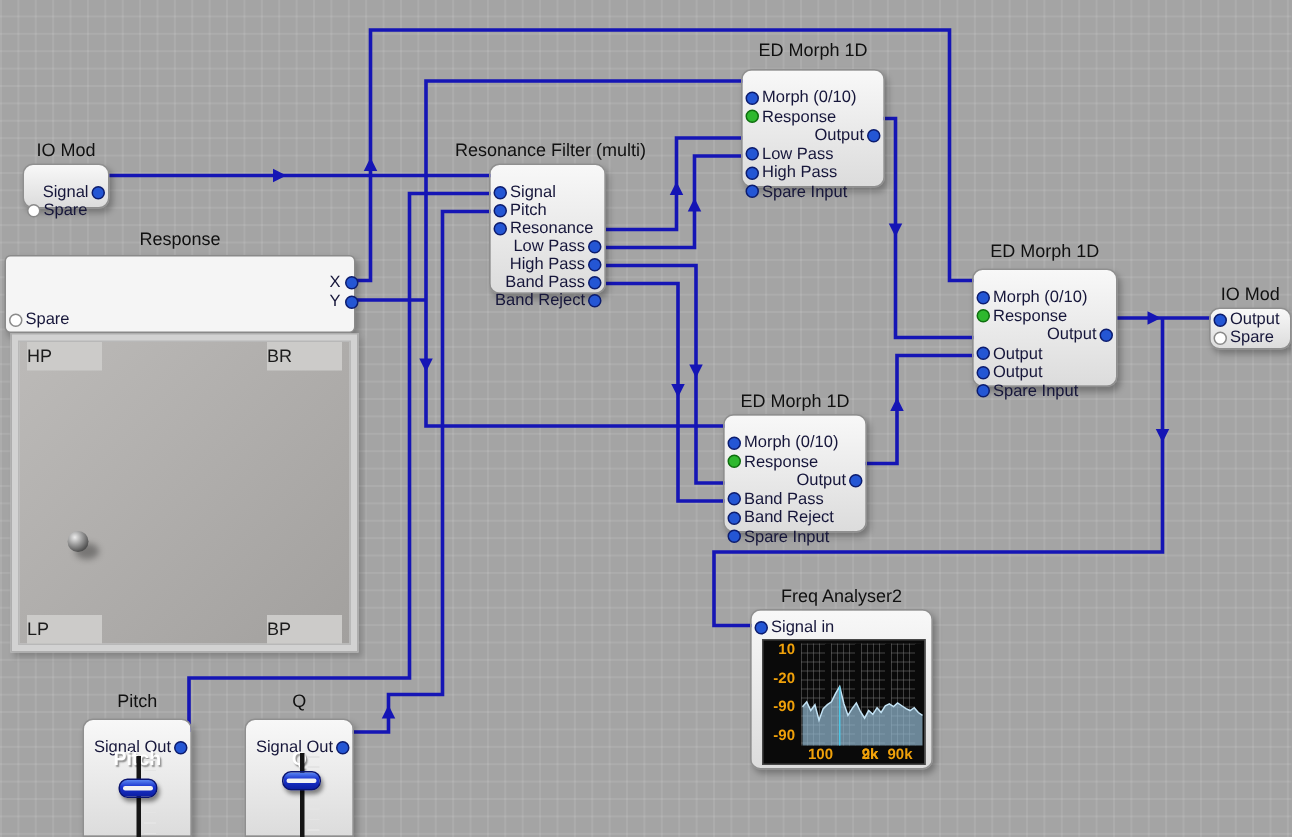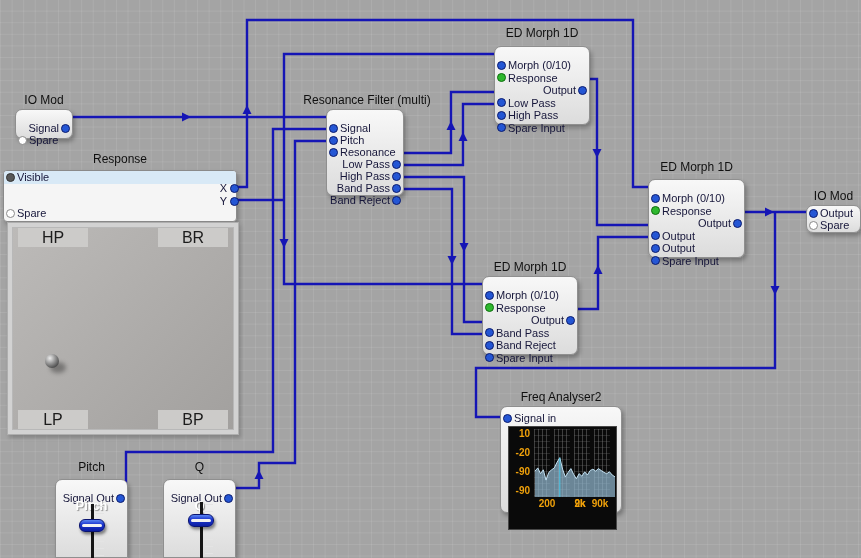--- a/index.html
+++ b/index.html
@@ -39,29 +39,29 @@
   .ct-header{position:absolute;left:3px;top:170px;width:234px;height:52px;z-index:2;
     background:#f5f5f5;border:1px solid #8a8a8a;border-radius:4px;box-sizing:border-box;
     box-shadow:2px 3px 4px rgba(0,0,0,.25);font-size:11px;color:#16163a}
   .ct-visible{position:absolute;left:0;top:0;right:0;height:13px;background:#d8e9f6;border-radius:3px 3px 0 0;line-height:13px;padding-left:13px}
   .ct-xy{position:absolute;right:9px;height:12px;line-height:12px;text-align:right}
   .ct-spare{position:absolute;left:13px;top:36px;height:12px;line-height:12px}
   .ct-frame{position:absolute;left:7px;top:222px;width:232px;height:213px;z-index:2;
     background:#d2d2d2;border:1px solid #aeaeae;box-sizing:border-box;box-shadow:2px 3px 4px rgba(0,0,0,.2)}
   .ct-pad{position:absolute;left:4px;top:4px;width:222px;height:203px;
     background:linear-gradient(135deg,#bcbab8,#a2a09e);border:1px solid #b8b8b8;box-sizing:border-box}
-  .tab{position:absolute;width:70px;height:19px;background:#cccbc9;color:#1c1c1c;
-    font-size:16px;line-height:19px;text-align:center}
+  .tab{position:absolute;width:50px;height:19px;background:#cccbc9;color:#1c1c1c;
+    font-size:12px;line-height:19px;}
   .ball{position:absolute;left:32px;top:126px;width:14px;height:14px;border-radius:50%;
     background:radial-gradient(circle at 35% 30%, #ececec, #9a9a9a 38%, #4e4e4e 75%, #3a3a3a)}
   .ball-shadow{position:absolute;left:37px;top:134px;width:16px;height:11px;border-radius:50%;
     background:rgba(0,0,0,.32);filter:blur(2px)}
 
   
-  .fa-display{position:absolute;left:7px;top:19px;width:109px;height:104px;background:#0a0a0a;
+  .fa-display{position:absolute;left:7px;top:19px;width:109px;height:84px;background:#0a0a0a;
     border:1px solid #474747;box-sizing:border-box}
   .fa-grid{position:absolute;left:25px;top:2px;width:80px;height:68px;
     background-image:
       repeating-linear-gradient(90deg, transparent 0 16px, #0a0a0a 16px 20px),
       repeating-linear-gradient(90deg, rgba(115,115,115,.5) 0 1px, transparent 1px 4px),
       repeating-linear-gradient(180deg, rgba(95,95,95,.35) 0 1px, transparent 1px 6px)}
   .fa-ylab{position:absolute;left:4px;width:17px;height:12px;line-height:12px;text-align:right;
     color:#f0a10a;font-size:10px;font-weight:bold}
   .fa-xlab{position:absolute;top:71px;height:12px;line-height:12px;text-align:center;
     color:#f0a10a;font-size:10px;font-weight:bold}
@@ -119,24 +119,20 @@
     <span class="dot dot-blue dr"></span>
   </div>
   <div class="row row12 l">
     <span>Spare</span>
     <span class="dot dot-white dl"></span>
   </div>
 </div>
 
 <div class="mod-title" style="left:3px;top:152px;width:234px">Response</div>
 <div class="ct-header">
-  <div class="ct-visible">
-    <span class="dot dot-dark" style="left:2px;top:2px"></span>
-    <span>Visible</span>
-  </div>
   <div class="ct-xy" style="top:11px">
     <span>X</span>
     <span class="dot dot-blue" style="right:-12px;top:1.5px"></span>
   </div>
   <div class="ct-xy" style="top:24px">
     <span>Y</span>
     <span class="dot dot-blue" style="right:-12px;top:1.5px"></span>
   </div>
   <div class="ct-spare">
     <span class="dot dot-white" style="left:-11px;top:1.5px"></span>
@@ -211,21 +207,21 @@
     <div class="fa-grid"></div>
     <svg class="spec" width="109" height="84" viewBox="0 0 109 84">
       <polygon id="spec-fill" points="26,70 26.0,44.1 28.8,40.9 31.5,46.7 34.3,42.8 37.0,53.1 39.8,45.4 42.6,42.8 45.3,40.9 48.1,35.2 50.8,30.7 53.6,42.2 56.3,49.9 59.1,45.4 61.9,41.6 64.6,47.3 67.4,51.8 70.1,46.7 72.9,49.2 75.7,44.8 78.4,48.0 81.2,43.5 83.9,42.2 86.7,44.1 89.4,41.6 92.2,43.5 95.0,45.4 97.7,46.7 100.5,44.8 103.2,48.0 106.0,49.9 106,70" fill="rgba(146,183,207,0.72)" stroke="none"></polygon>
       <polyline id="spec-line" points="26.0,44.1 28.8,40.9 31.5,46.7 34.3,42.8 37.0,53.1 39.8,45.4 42.6,42.8 45.3,40.9 48.1,35.2 50.8,30.7 53.6,42.2 56.3,49.9 59.1,45.4 61.9,41.6 64.6,47.3 67.4,51.8 70.1,46.7 72.9,49.2 75.7,44.8 78.4,48.0 81.2,43.5 83.9,42.2 86.7,44.1 89.4,41.6 92.2,43.5 95.0,45.4 97.7,46.7 100.5,44.8 103.2,48.0 106.0,49.9" fill="none" stroke="#c3e3f5" stroke-width="1"></polyline>
       <line id="peak-line" x1="50.8" y1="30.7" x2="50.8" y2="70" stroke="#49c8e8" stroke-width="1"></line>
     </svg>
     <div class="fa-ylab" style="top:1px">10</div>
     <div class="fa-ylab" style="top:20px">-20</div>
     <div class="fa-ylab" style="top:39px">-90</div>
     <div class="fa-ylab" style="top:58px">-90</div>
-    <div class="fa-xlab" style="left:28px;width:20px">200</div>
+    <div class="fa-xlab" style="left:28px;width:20px">100</div>
     <div class="fa-xlab" style="left:63px;width:16px">2k</div>
     <div class="fa-xlab" style="left:63px;width:16px">9k</div>
     <div class="fa-xlab" style="left:81px;width:20px">90k</div>
   </div>
 </div>
 
 <div class="mod-title" style="left:55px;top:460px;width:73px">Pitch</div>
 <div class="mod" style="left:55px;top:479px;width:73px;height:79px;border-radius:7px 7px 0 0">
   <div class="row row12 r">
     <span>Signal Out</span>

